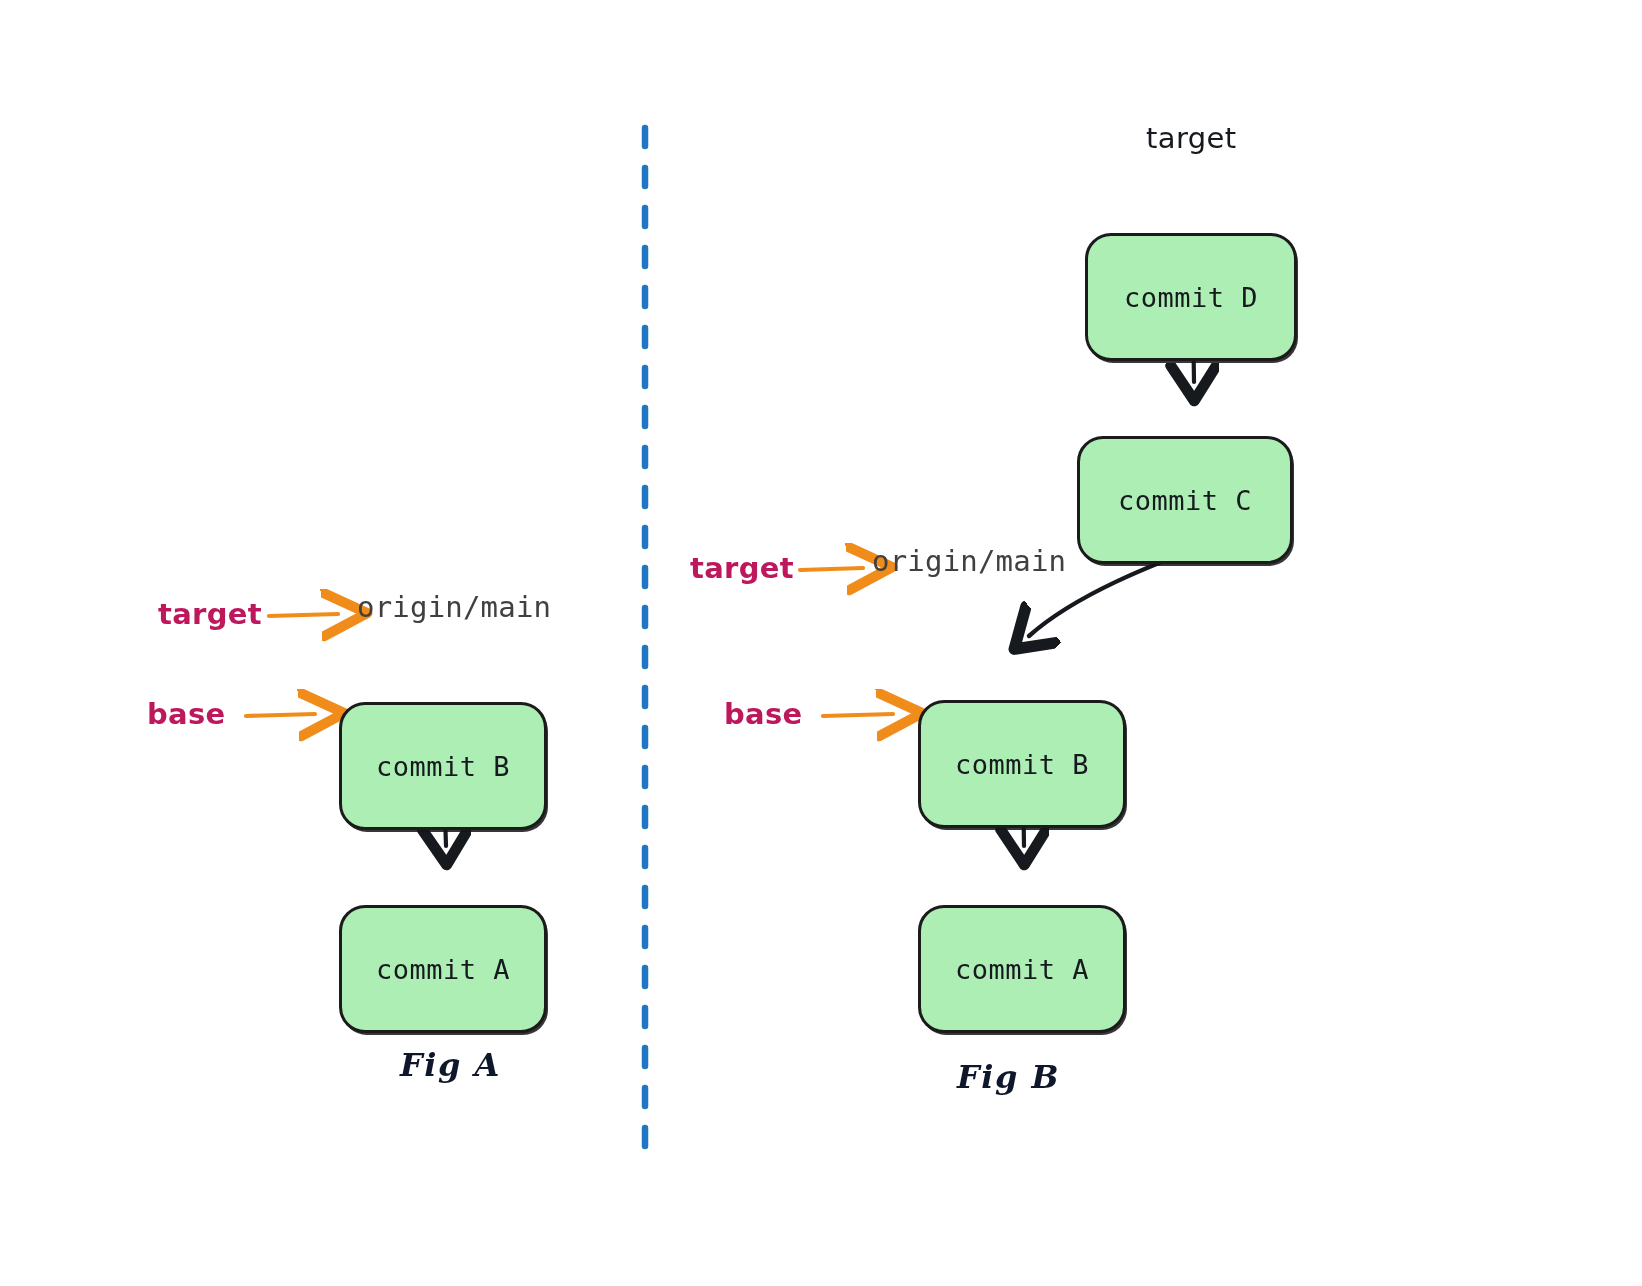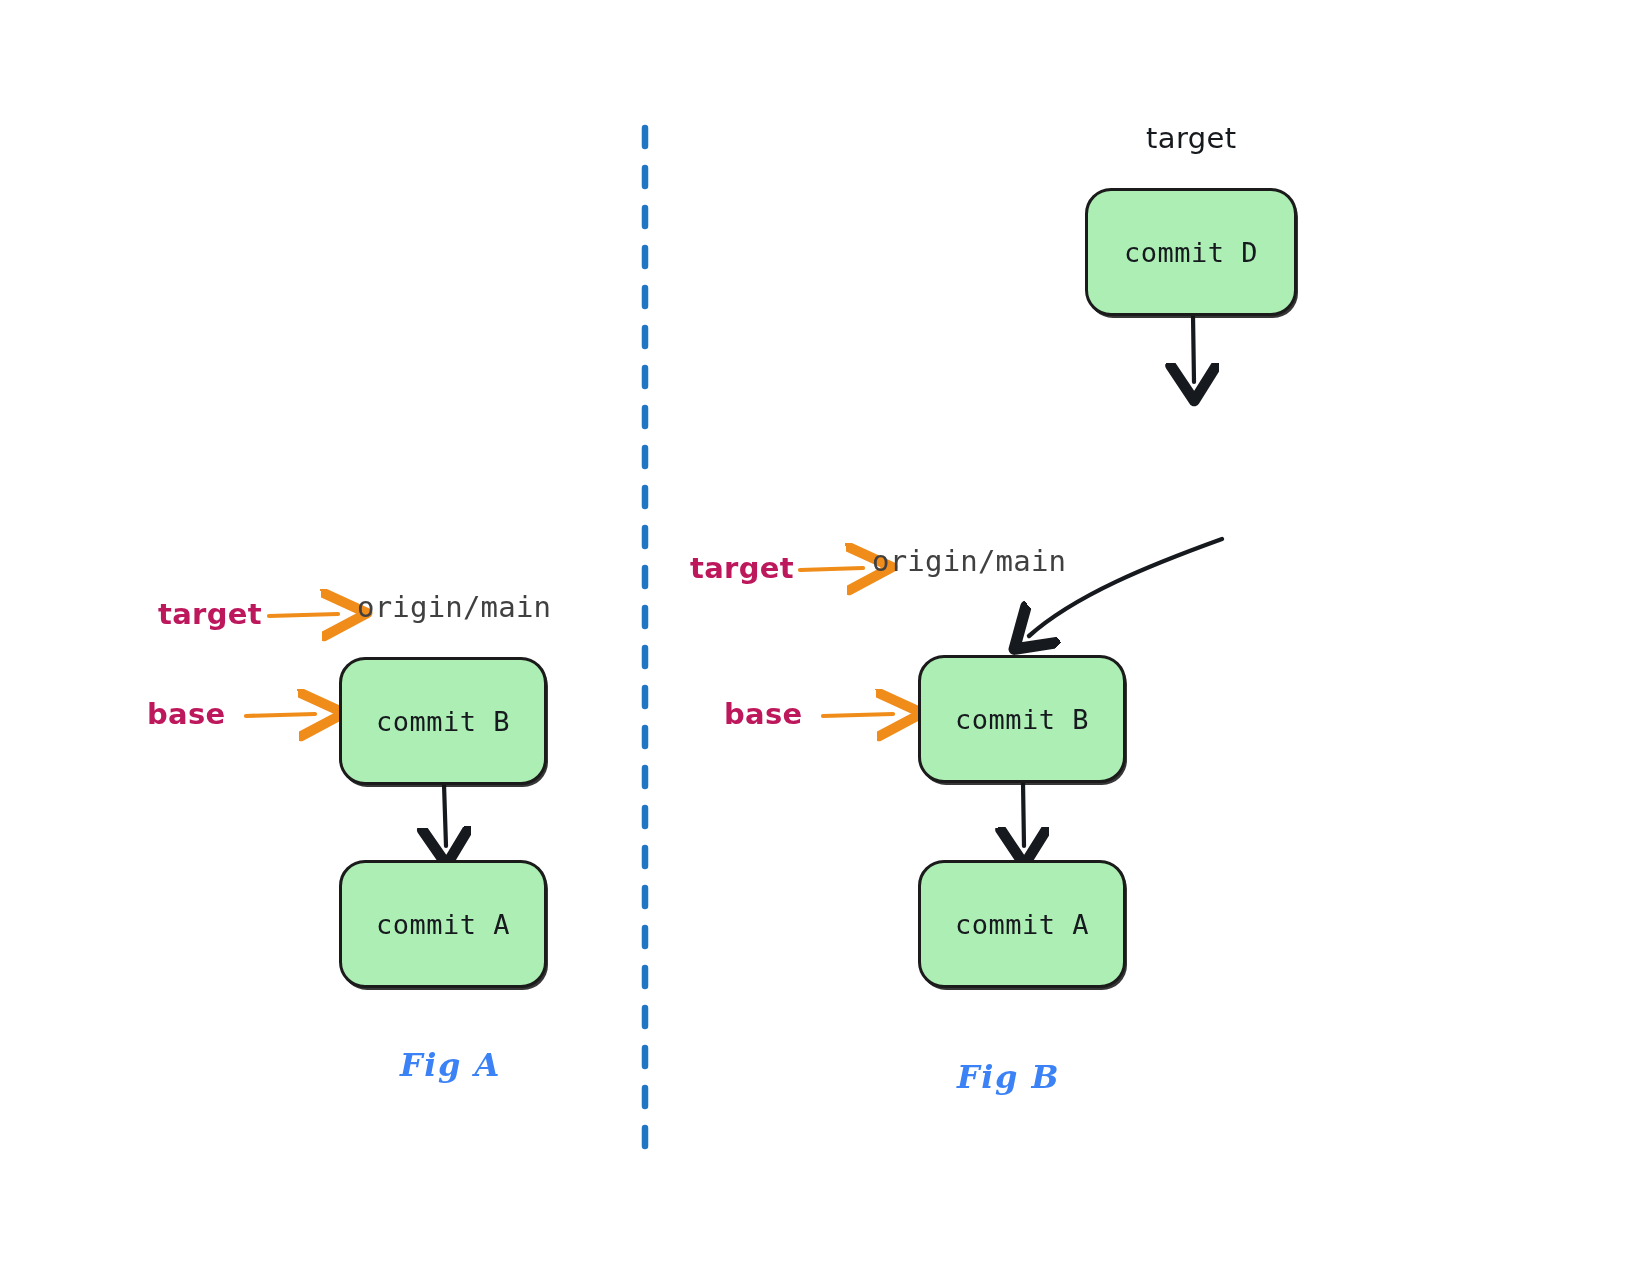--- a/index.html
+++ b/index.html
@@ -32,20 +32,21 @@
     border-radius: 26px;
     background: #ACEEB4;
     display: flex;
     align-items: center;
     justify-content: center;
     font-family: "DejaVu Sans Mono", monospace;
     font-size: 27px;
     color: #16191d;
     letter-spacing: 0.5px;
     box-shadow: 2px 3px 0 -1px rgba(20,20,20,0.85);
+    margin-top: 45px;
   }
   .branch-label {
     position: absolute;
     font-family: "DejaVu Sans", sans-serif;
     font-size: 29px;
     color: #16191d;
     white-space: nowrap;
     letter-spacing: 0.4px;
   }
   .ref-label {
@@ -64,21 +65,21 @@
     color: #be185d;
     white-space: nowrap;
     letter-spacing: 0.3px;
   }
   .fig-caption {
     position: absolute;
     font-family: "DejaVu Serif", serif;
     font-style: italic;
     font-weight: 700;
     font-size: 32px;
-    color: #3b82f6;
+    color: #0f172a;
     white-space: nowrap;
     letter-spacing: 1.5px;
   }
 </style>
 </head>
 <body>
 
 <div id="canvas">
 
   <svg class="svg-layer" viewBox="0 0 1642 1286">
@@ -119,20 +120,21 @@
   <div class="node" style="left:339px; top:657px; width:208px; height:128px;">commit B</div>
 
   <div class="node" style="left:339px; top:860px; width:208px; height:128px;">commit A</div>
 
   <div class="fig-caption" style="left:400px; top:1046px;">Fig A</div>
 
   <div class="branch-label" style="left:1146px; top:121px;">target</div>
 
   <div class="node" style="left:1085px; top:188px; width:212px; height:128px;">commit D</div>
 
+  <div class="node" style="left:1077px; top:391px; width:216px; height:128px;">commit C</div>
 
   <div class="annot-label" style="left:690px; top:551px;">target</div>
 
   <div class="ref-label" style="left:872px; top:544px;">origin/main</div>
 
   <div class="annot-label" style="left:724px; top:697px;">base</div>
 
   <div class="node" style="left:918px; top:655px; width:208px; height:128px;">commit B</div>
 
   <div class="node" style="left:918px; top:860px; width:208px; height:128px;">commit A</div>

